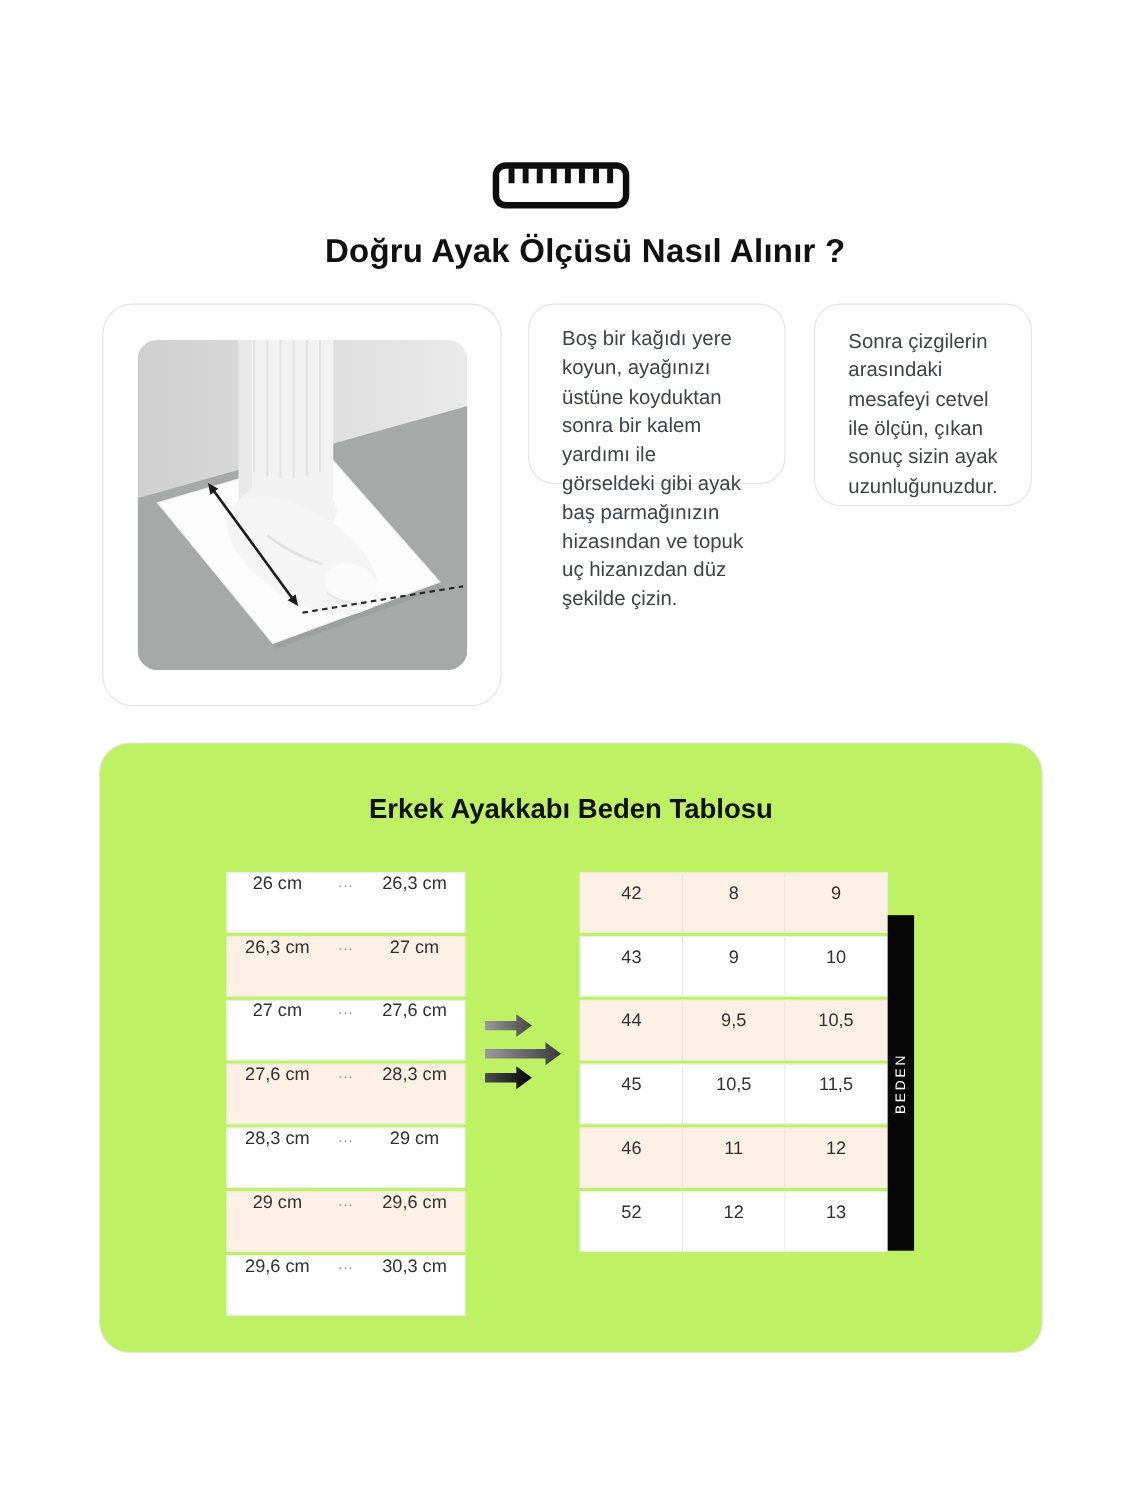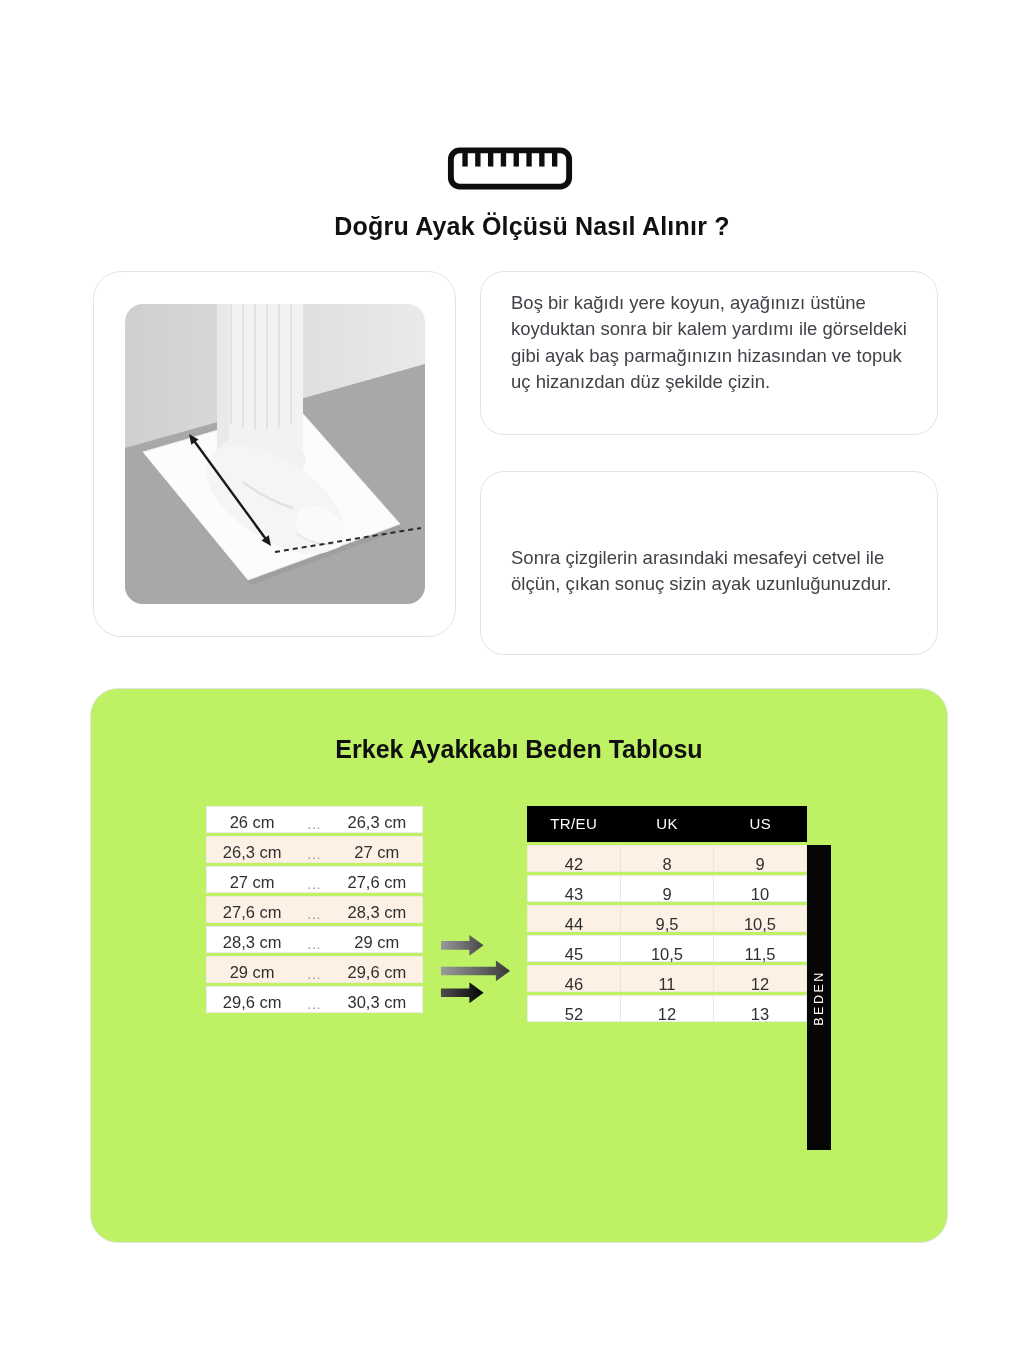--- a/index.html
+++ b/index.html
@@ -5,55 +5,55 @@
   * { margin:0; padding:0; box-sizing:border-box; }
   html,body { background:#ffffff; }
   body {
     width:1020px; height:1360px; position:relative; overflow:hidden;
     font-family:"Liberation Sans", sans-serif; color:#222;
   }
 
   
   .ruler-wrap { padding-top:147px; display:flex; justify-content:center; }
   .page-title {
-    margin-top:22px; text-align:center; font-size:25px; font-weight:bold;
+    margin-top:22px; text-align:center; font-size:30px; font-weight:bold;
     color:#101010; letter-spacing:.2px;padding-left:44px;
   }
 
   
   .guide { margin:30px 82px 0 93px; display:flex; gap:24px; }
   .photo-card {
     width:363px; height:366px; flex:0 0 363px;
     border:1px solid #e3e3e3; border-radius:28px;
     display:flex; align-items:center; justify-content:center; background:#fff;
   }
   .photo-frame { width:300px; height:300px; border-radius:18px; overflow:hidden; }
-  .guide-texts { flex:1; display:flex; flex-direction:column; gap:36px; }
+  .guide-texts { flex:1; display:flex; flex-direction:row; gap:26px; }
   .text-card {
     border:1px solid #e3e3e3; border-radius:24px; background:#fff;
     padding:18px 30px; font-size:18.5px; line-height:1.42; color:#3f4247;
   }
   .text-card.first { height:164px; }
   .text-card.second { height:184px; display:flex; align-items:center; padding-top:16px; padding-bottom:0; }
 
   
   .size-section {
     margin:33px 0 0 90px; width:858px; height:555px;
     border:1px solid #e3e3e3; border-radius:28px; background:#bef264;
   }
   .size-title { padding-top:46px; text-align:center; font-size:25px; font-weight:bold; color:#101010; }
   .tables { display:flex; margin-top:42px; margin-left:115px; align-items:flex-start; }
 
   .tbl-header {
     background:#000; color:#fff; height:36px; line-height:36px;
     text-align:center; font-size:15px; letter-spacing:.4px; margin-bottom:3px;
   }
   .tbl-row {
-    height:27px; margin-bottom:3px; border:1px solid #ececec;
-    display:flex; align-items:flex-end; font-size:16.5px; color:#303030; background:#fff;
+    height:55px; margin-bottom:3px; border:1px solid #ececec;
+    display:flex; align-items:flex-start; font-size:16.5px; color:#303030; background:#fff;
   }
   .tbl-row.alt { background:#fdf1e6; border-color:#f3e8dc; }
 
   .cm-table { width:217px; }
   .cm-table .c-from { width:42%; text-align:center; }
   .cm-table .c-dots { width:16%; text-align:center; color:#8a8a8a; font-size:13px; letter-spacing:1px; }
   .cm-table .c-to   { width:42%; text-align:center; }
 
   .arrows-wrap { margin:128px 15px 0 17px; }
 
@@ -216,25 +216,20 @@
           </linearGradient>
         </defs>
         <path d="M1,6.5 H31 V0 L46,11 L31,22 V15.5 H1 Z" fill="url(#g1)"></path>
         <path d="M1,33.5 H59 V27 L74,38 L59,49 V42.5 H1 Z" fill="url(#g2)"></path>
         <path d="M1,56.5 H31 V50 L46,61 L31,72 V65.5 H1 Z" fill="url(#g3)"></path>
       </svg>
     </div>
 
     <div class="right-group">
       <div class="intl-table">
-        <div class="tbl-header">
-          <span class="h-cell">TR/EU</span>
-          <span class="h-cell">UK</span>
-          <span class="h-cell">US</span>
-        </div>
 
         <div class="tbl-row alt">
           <span class="cell">42</span>
           <span class="cell">8</span>
           <span class="cell">9</span>
         </div>
         <div class="tbl-row">
           <span class="cell">43</span>
           <span class="cell">9</span>
           <span class="cell">10</span>

